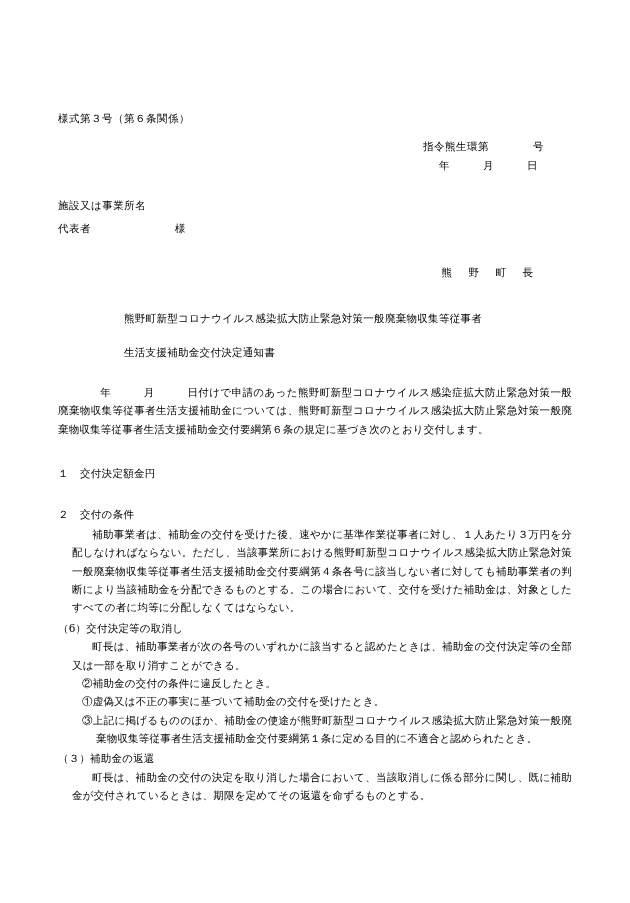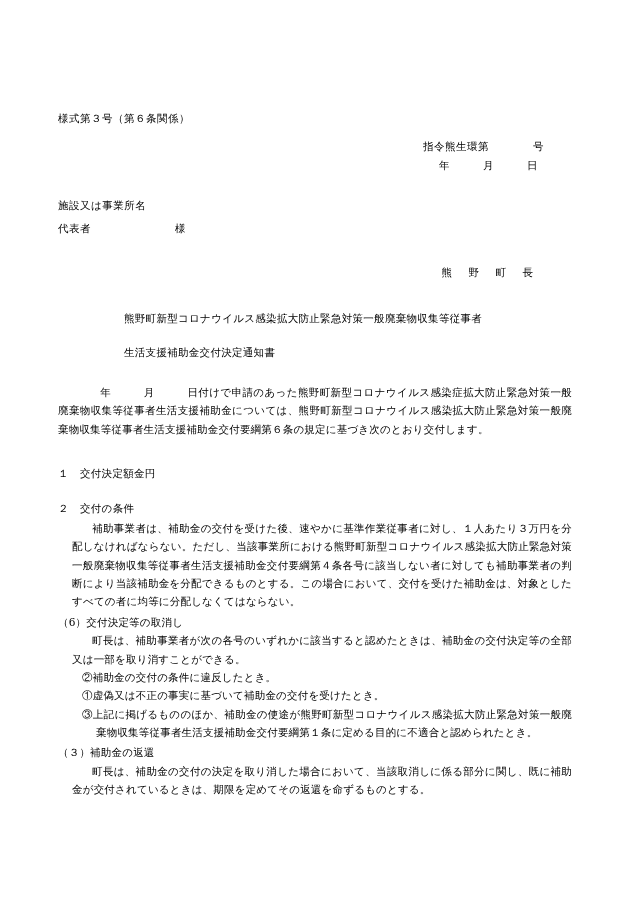--- a/index.html
+++ b/index.html
@@ -92,21 +92,21 @@
   }
   .sec-head {
     letter-spacing: 0.3px;
   }
   .sec-head .num {
     display: inline-block;
     width: 22px;
   }
 
   .section2 {
-    margin-top: 16px;
+    margin-top: 22px;
   }
   .item {
     margin-top: 2px;
   }
   .item-head {
     letter-spacing: 0.2px;
   }
   .item-body {
     text-align: justify;
     text-justify: inter-ideograph;

